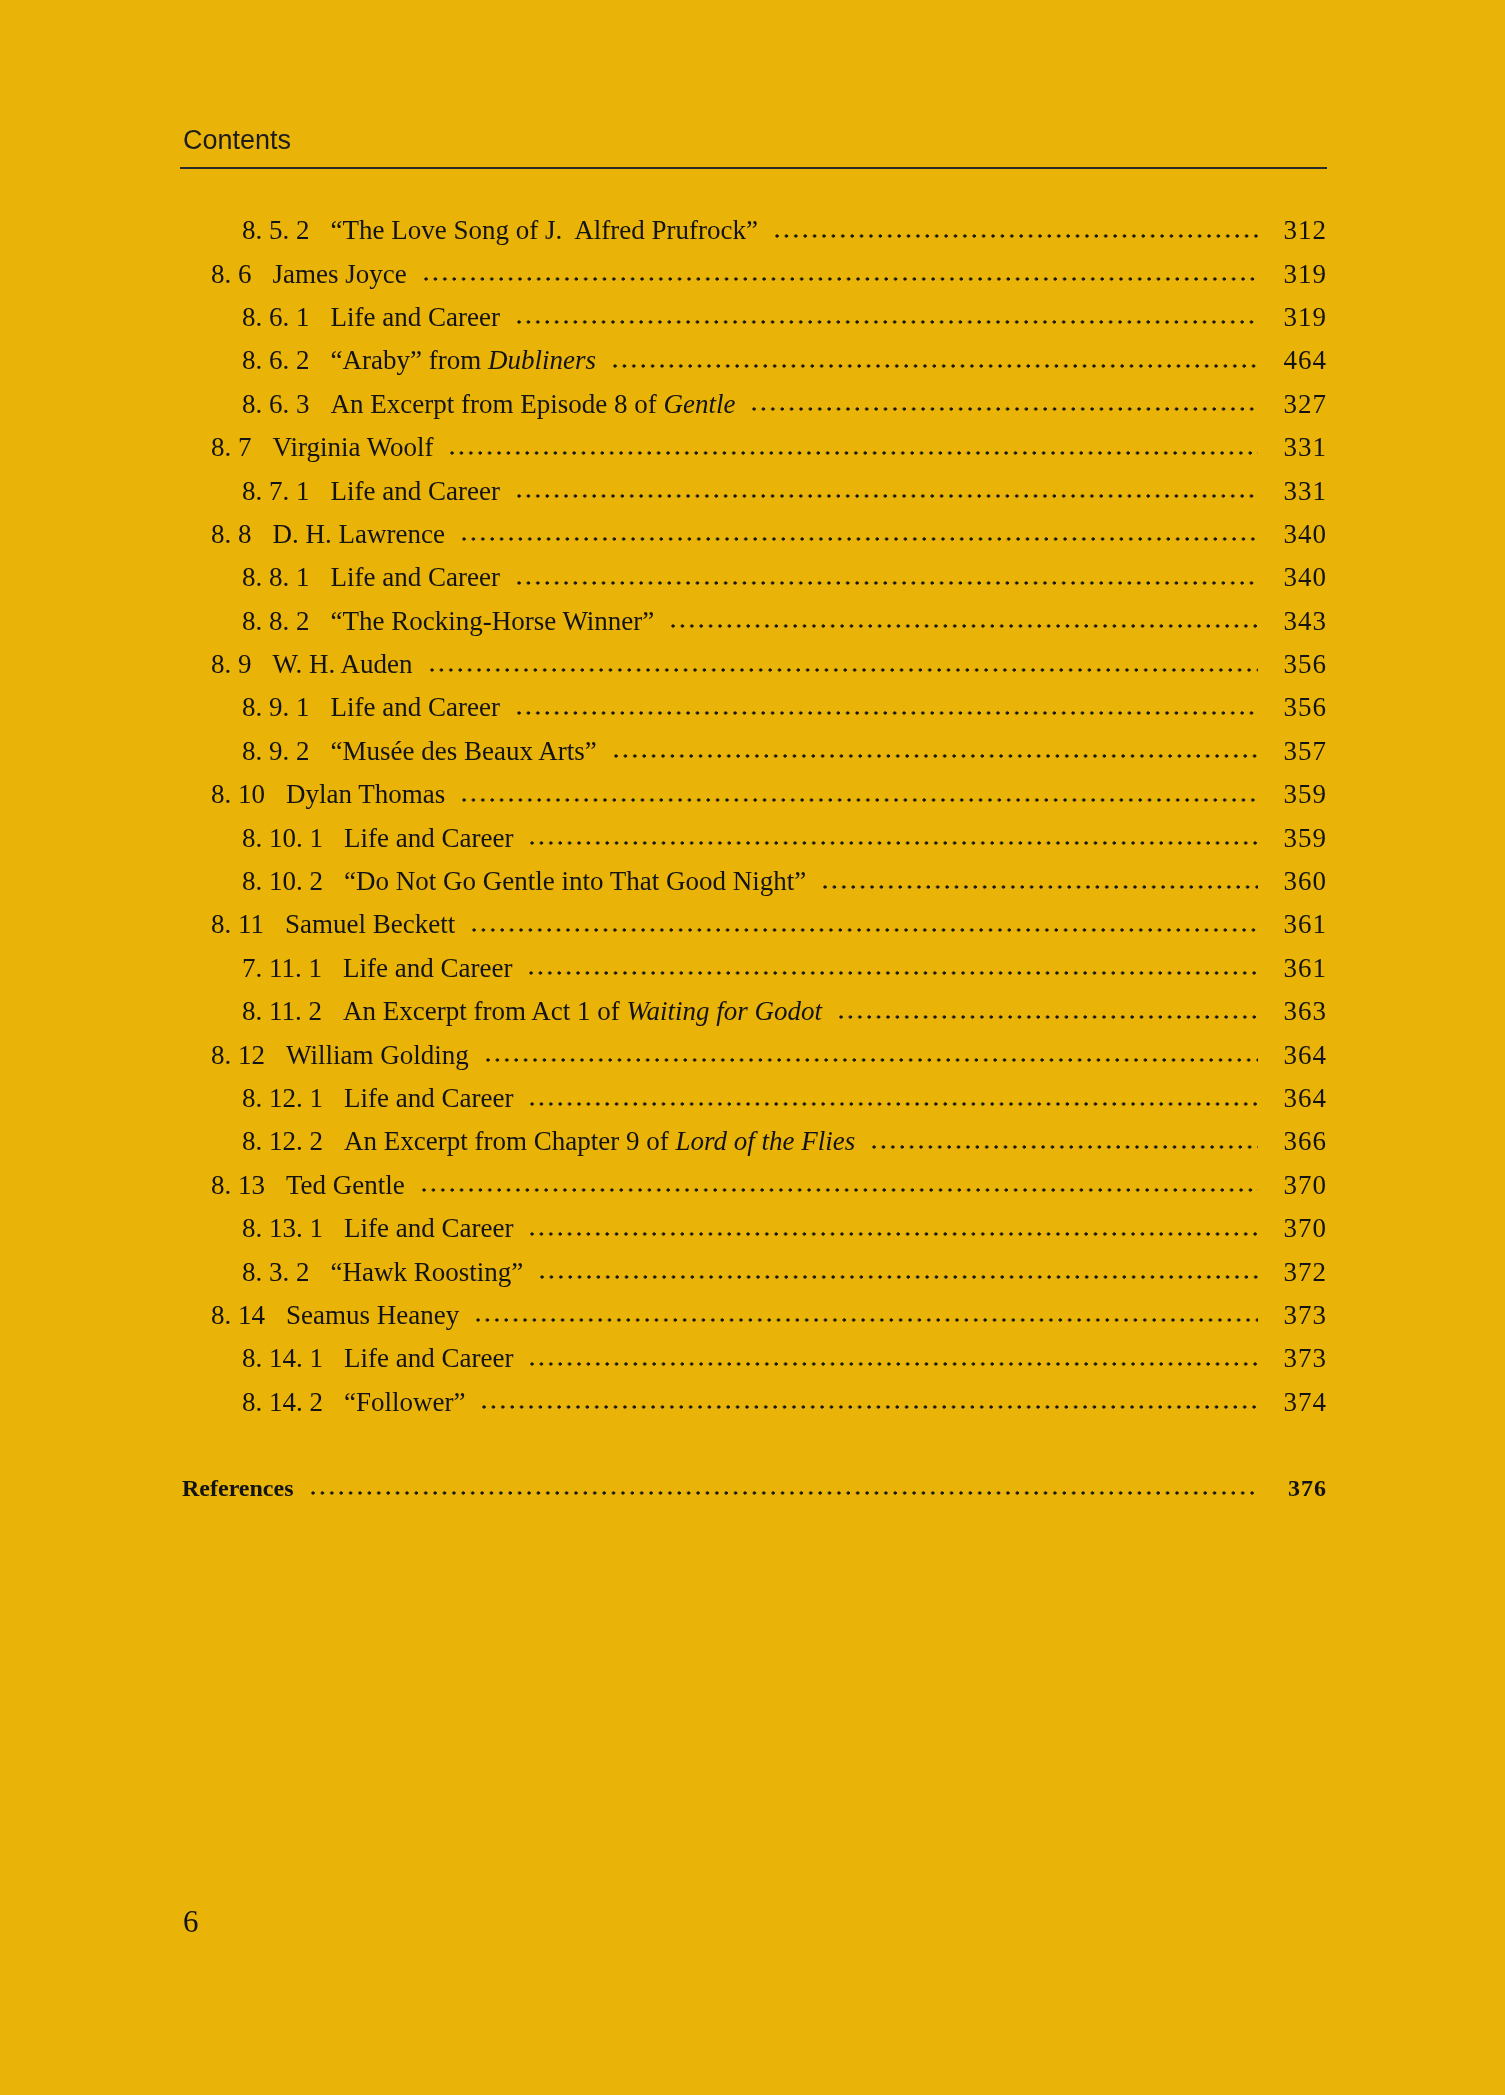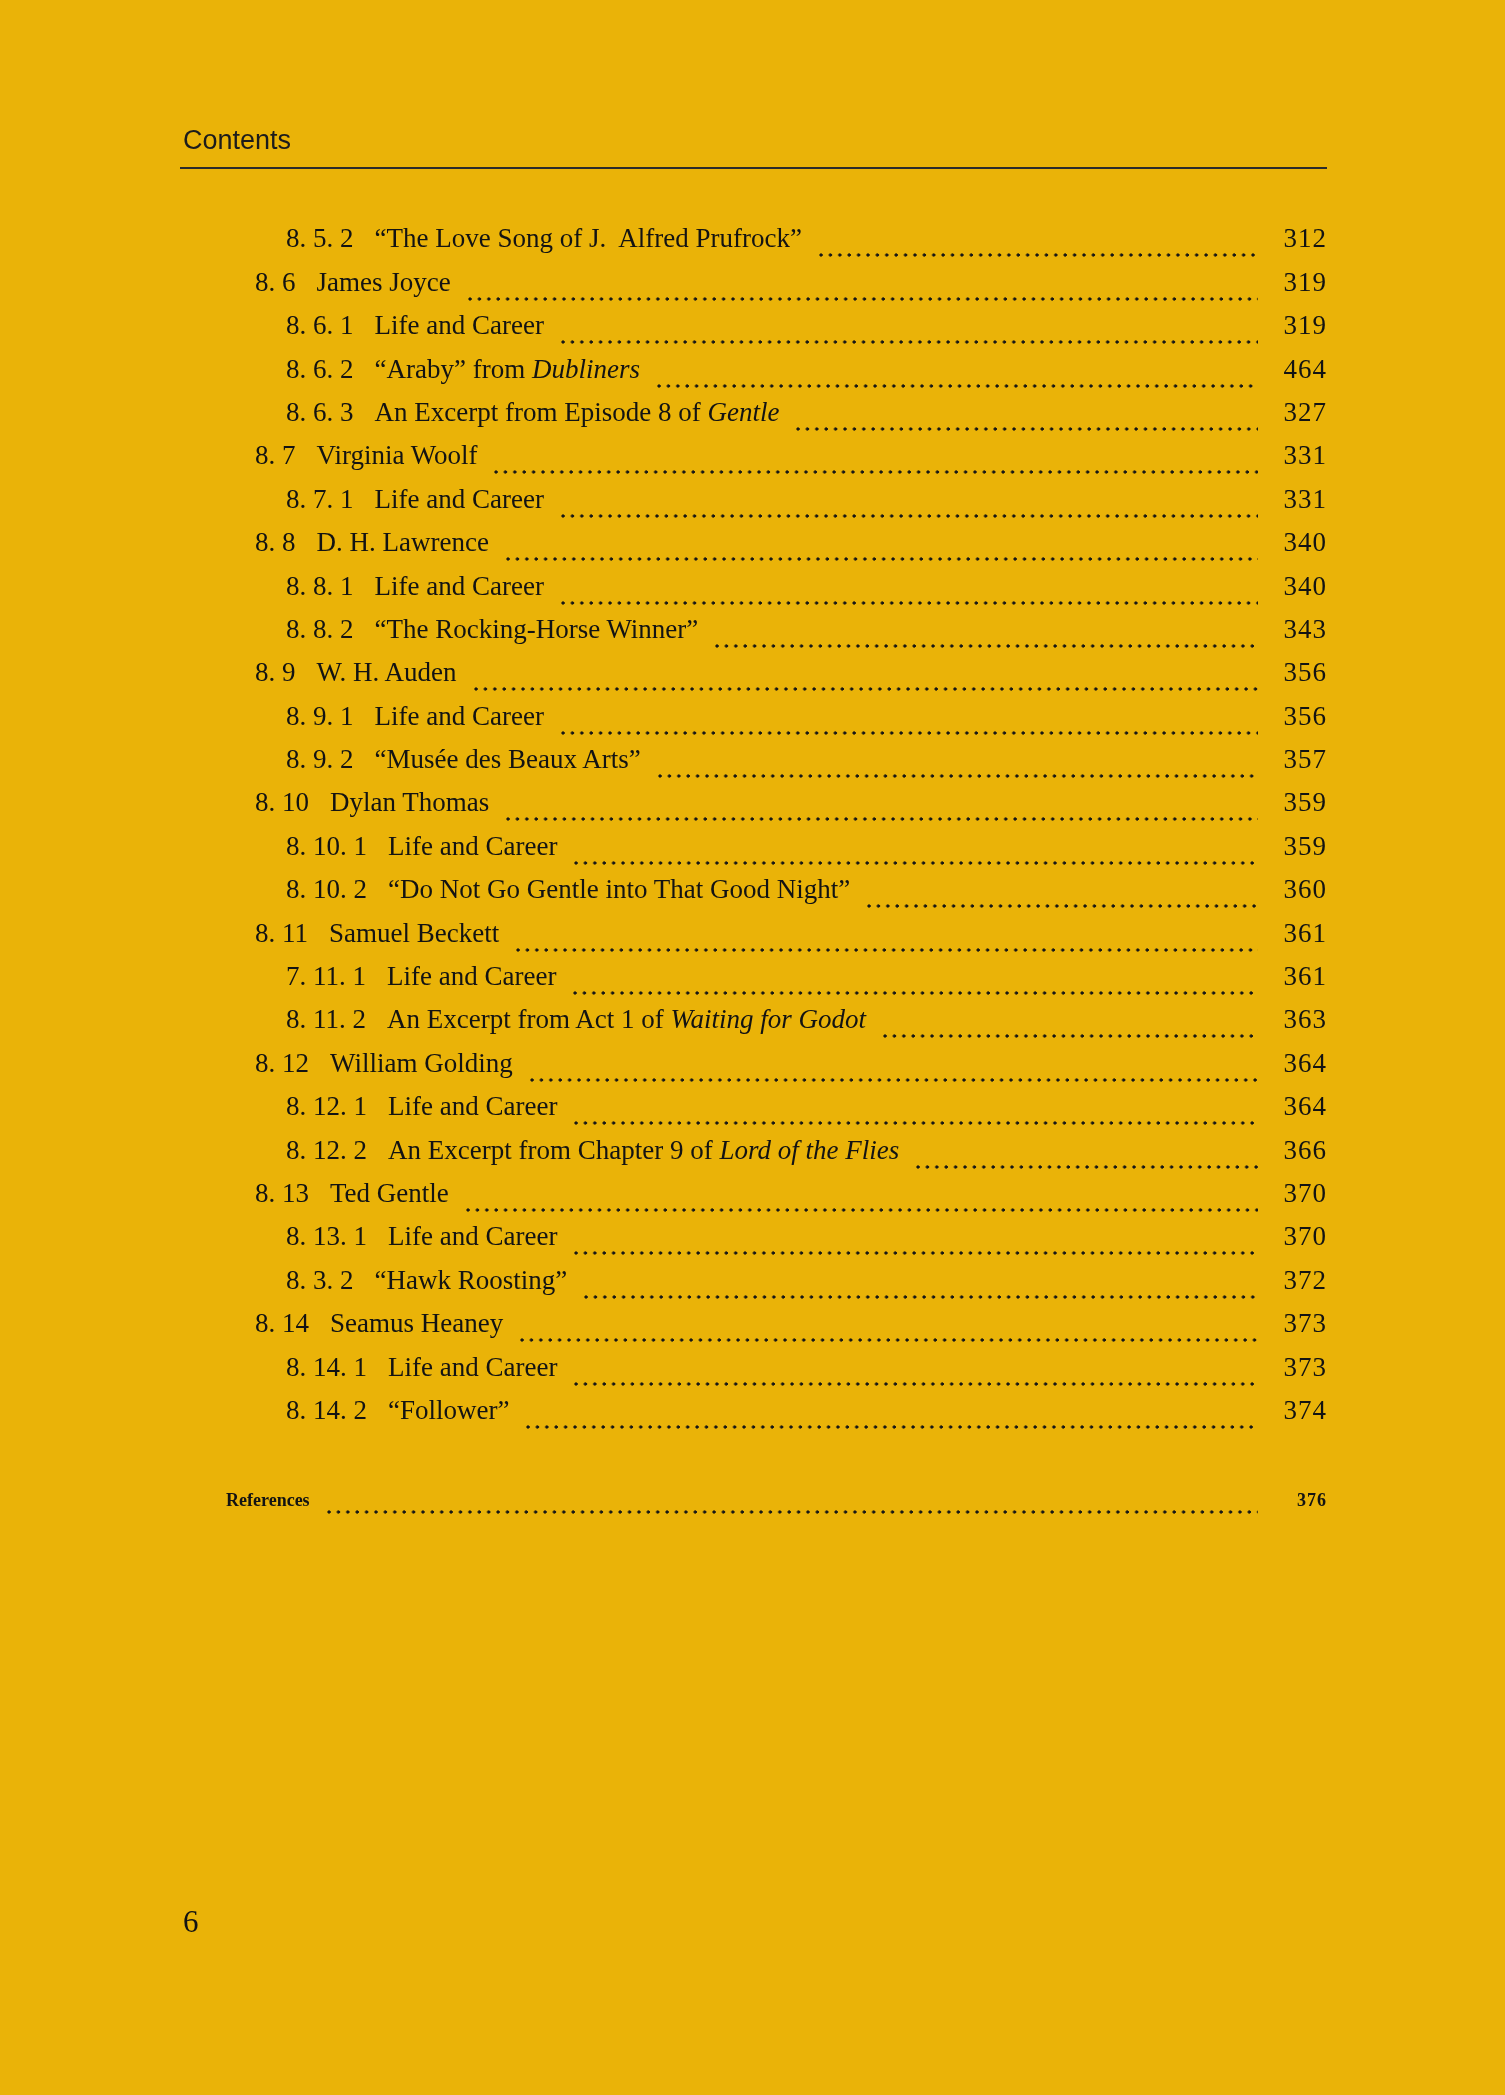--- a/index.html
+++ b/index.html
@@ -34,27 +34,26 @@
     background: #2b2b2b;
   }
   .toc {
     position: absolute;
     left: 180px;
     top: 209px;
     width: 1147px;
   }
   .row {
     display: flex;
-    align-items: flex-end;
+    align-items: center;
     height: 43.4px;
     font-size: 27px;
     line-height: 1;
-    margin-left: 44px;
-  }
-  .lvl0 { padding-left: 2px; font-weight: bold; font-size: 18px; }
+  }
+  .lvl0 { padding-left: 2px; font-weight: bold; font-size: 24px; }
   .lvl1 { padding-left: 31px; }
   .lvl2 { padding-left: 62px; }
   .gap  { margin-top: 42px; }
   .num  { margin-right: 21px; white-space: pre; }
   .run  { white-space: pre; }
   .it   { font-style: italic; }
   .leader {
     flex: 1;
     height: 4px;
     margin: 0 13px 0 17px;

